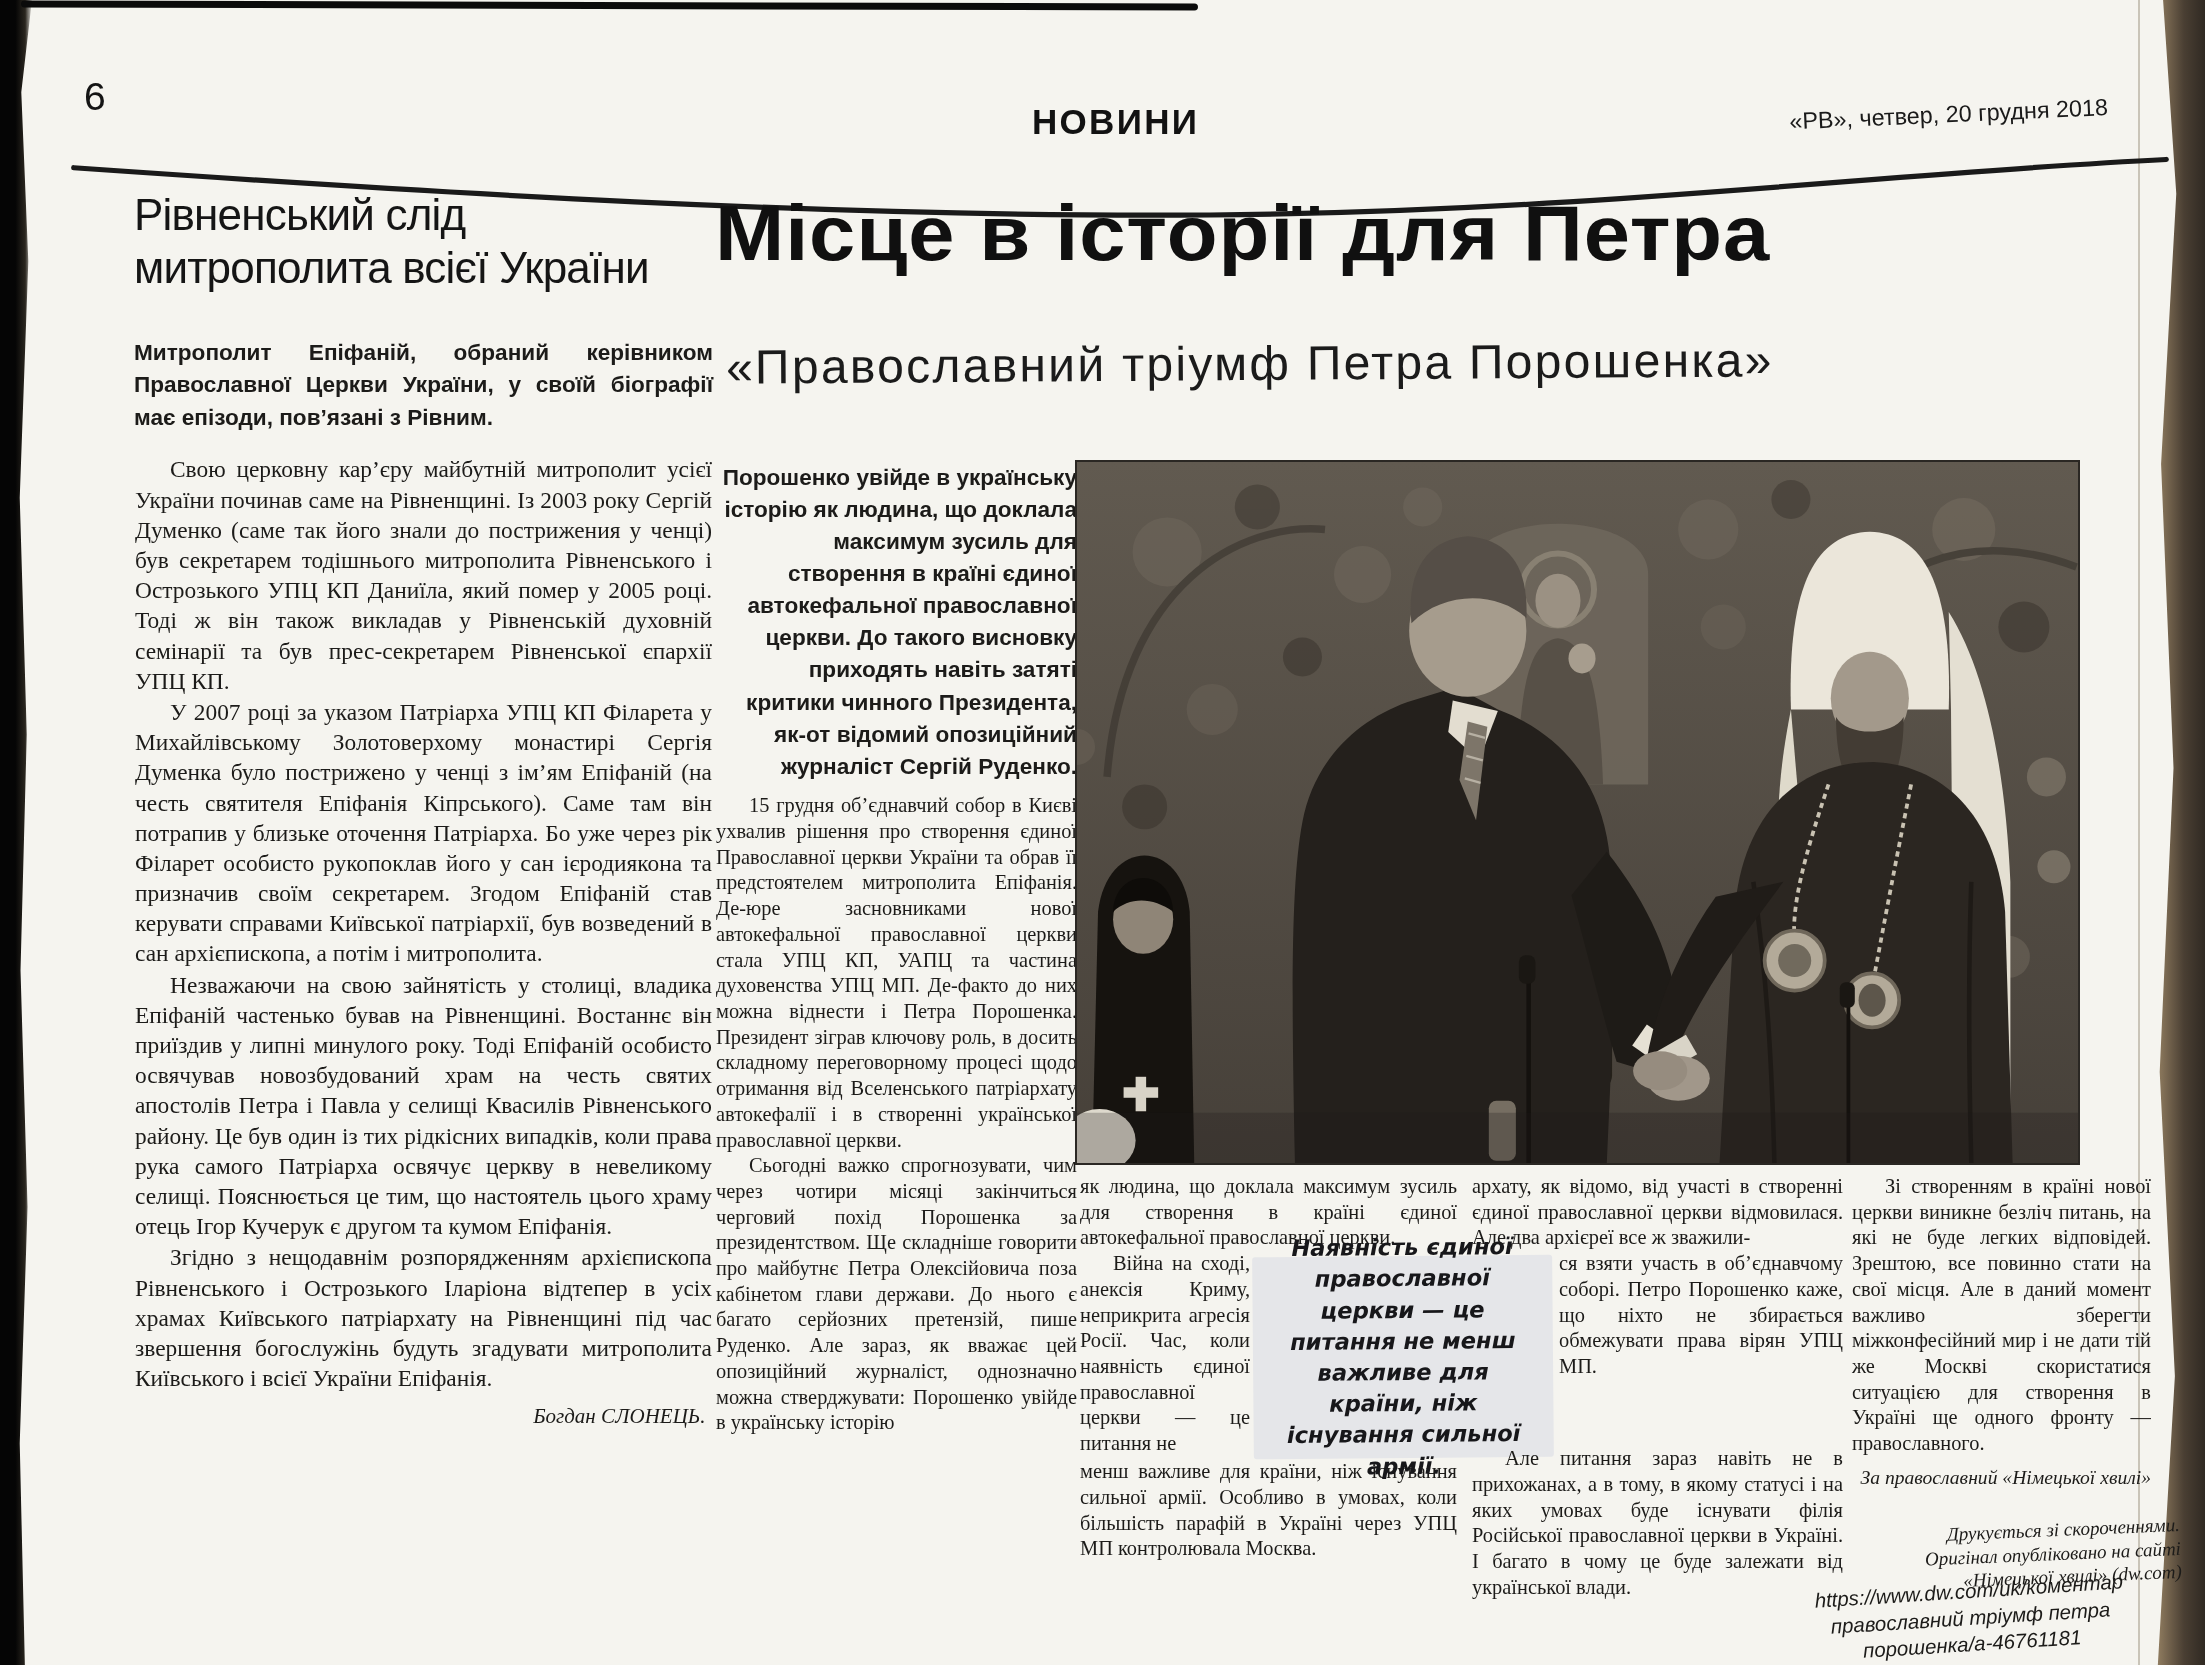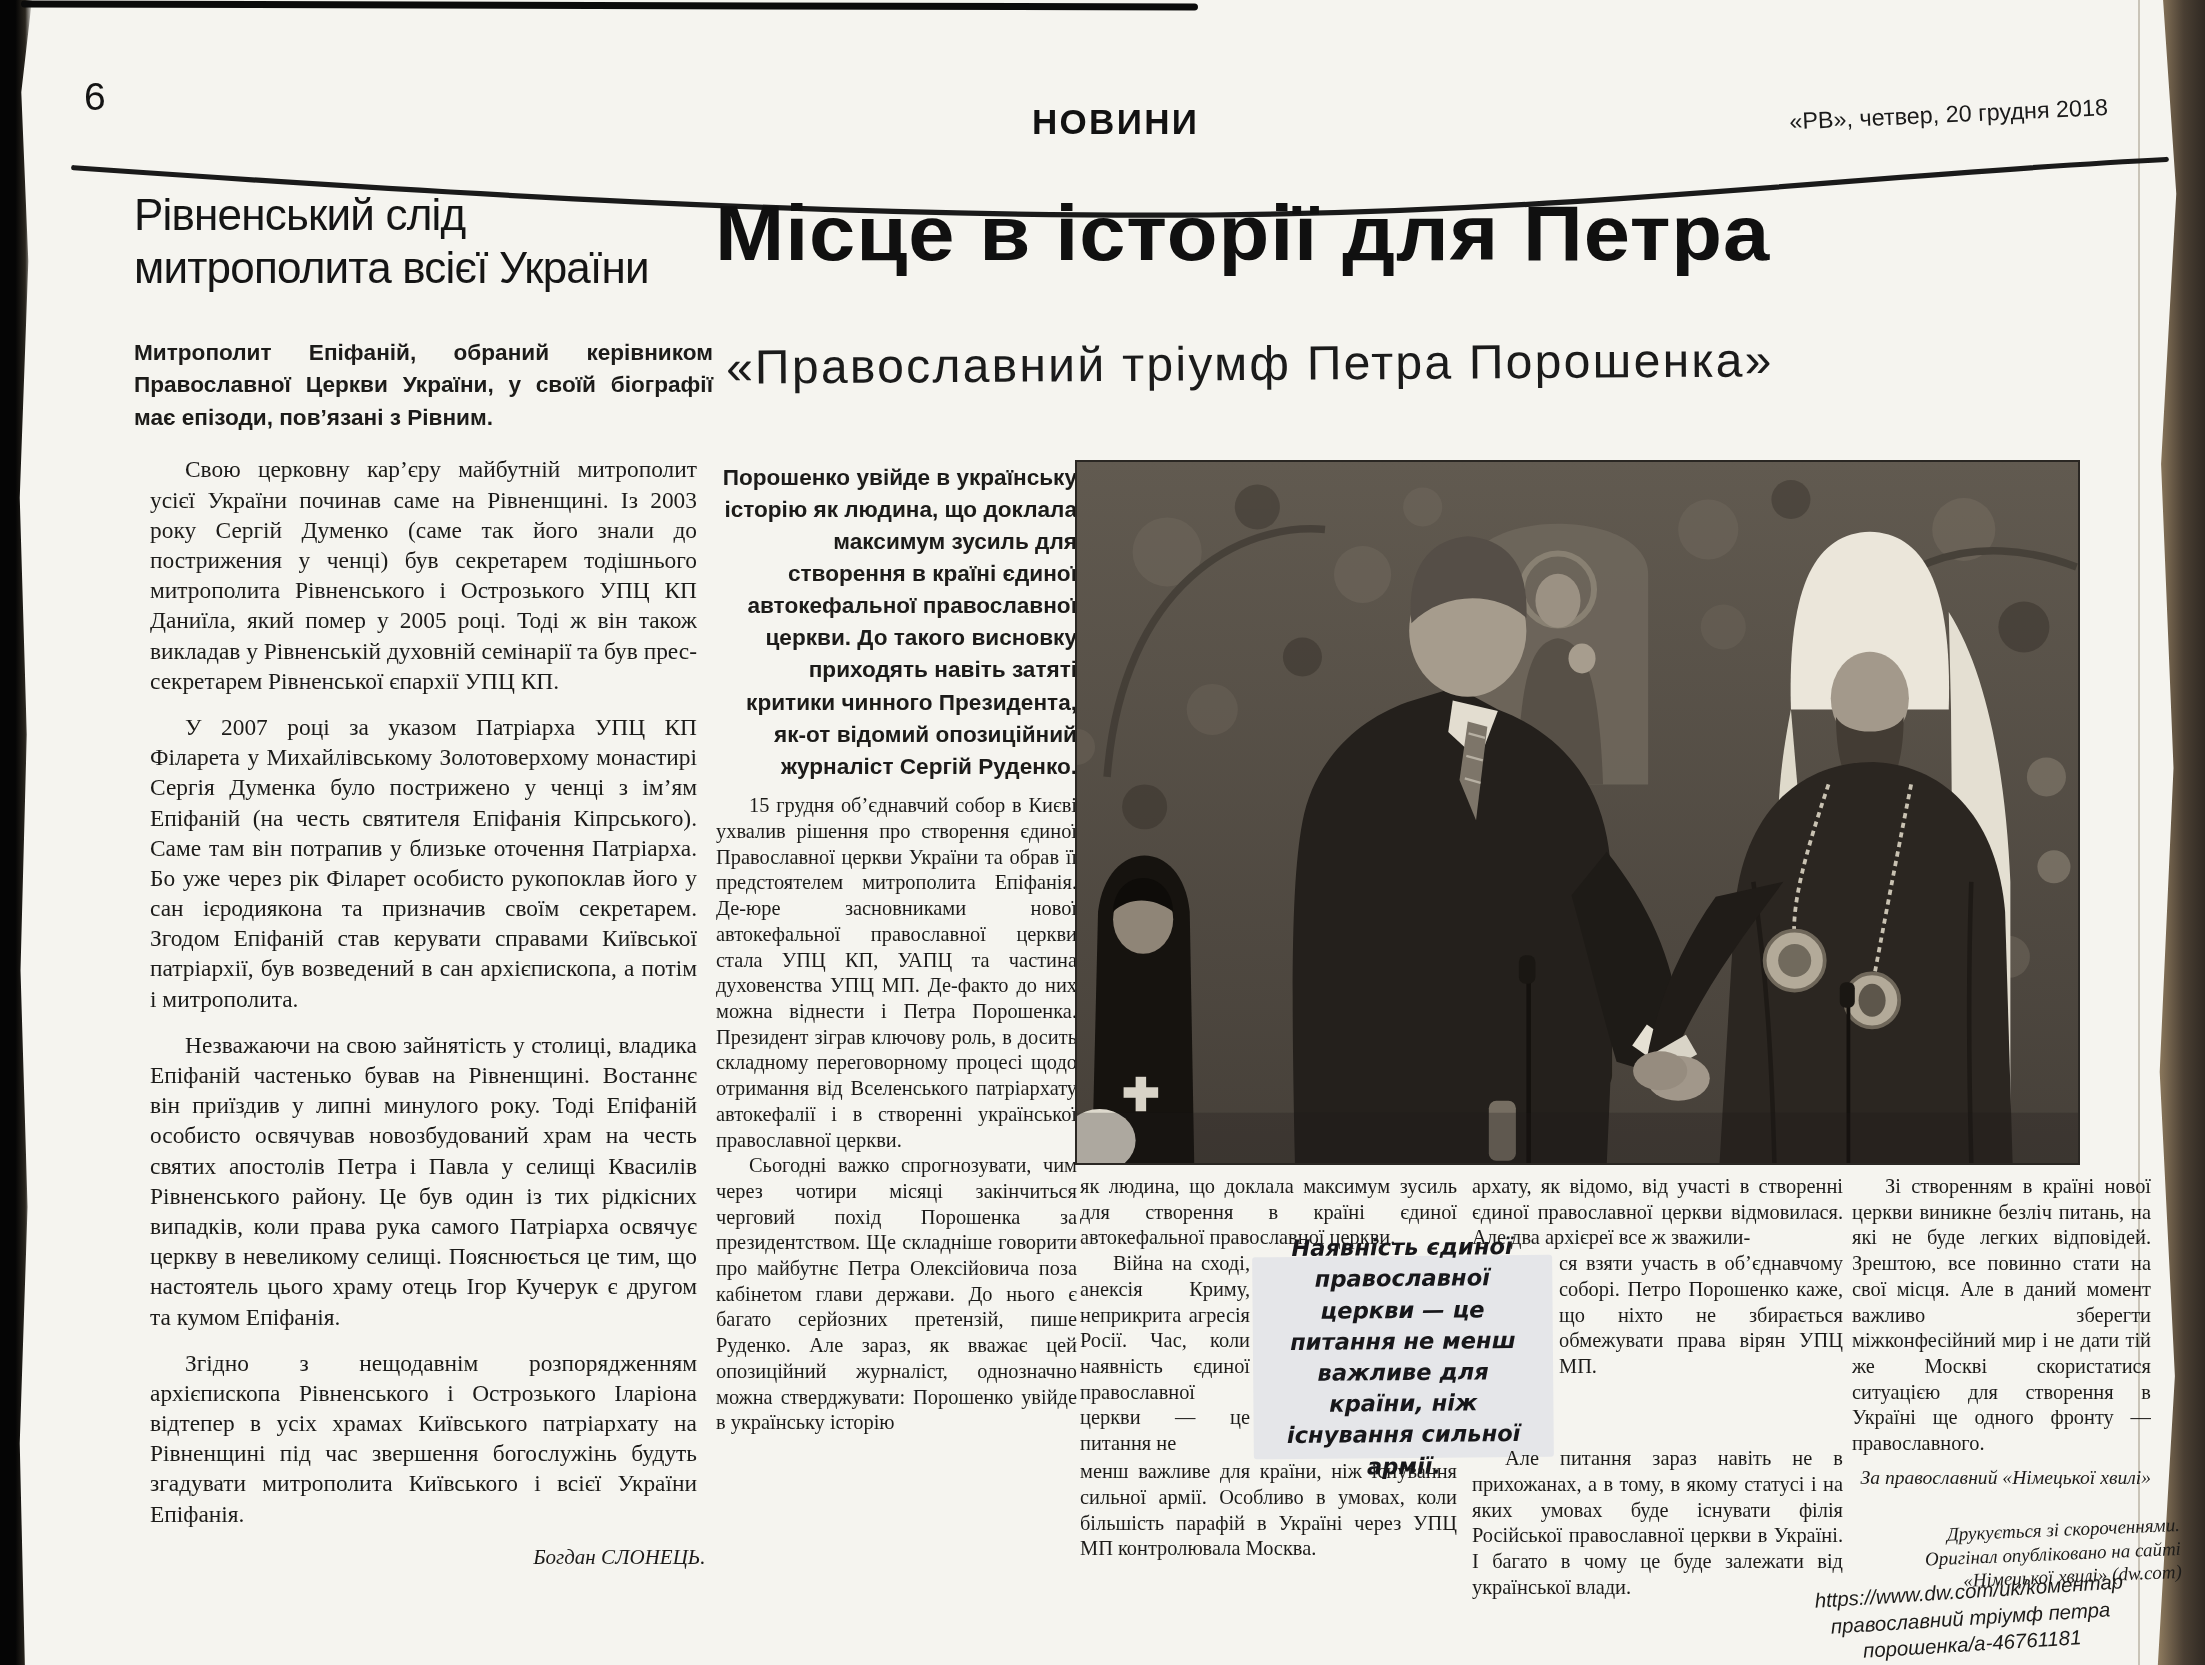--- a/index.html
+++ b/index.html
@@ -21,21 +21,21 @@
   
   .pageno{position:absolute;left:84px;top:75px;font-family:"Liberation Sans",sans-serif;font-size:39px;color:#141414;}
   .section{position:absolute;left:1032px;top:102px;font-family:"Liberation Sans",sans-serif;font-weight:700;font-size:35px;letter-spacing:2.3px;color:#121212;}
   .edition{position:absolute;right:97px;top:94px;font-family:"Liberation Sans",sans-serif;font-size:23.4px;color:#1a1a1a;transform:rotate(-2.6deg);transform-origin:right center;}
   .rule{position:absolute;left:64px;top:149px;}
 
   
   .left-article{position:absolute;left:134px;top:189px;width:579px;}
   .left-title{font-family:"Liberation Sans",sans-serif;font-weight:400;font-size:44px;line-height:1.2;letter-spacing:-0.8px;color:#151515;margin:0 0 42px 0;}
   .left-lead{font-family:"Liberation Sans",sans-serif;font-weight:700;font-size:22.6px;line-height:1.45;margin:0 0 19.6px 0;text-align:justify;}
-  .left-body p{font-size:23.4px;line-height:1.29;margin:16px;text-align:justify;text-indent:35px;}
+  .left-body p{font-size:23.4px;line-height:1.29;margin:1px;text-align:justify;text-indent:35px;}
   .left-byline{font-style:italic;font-size:21px;text-align:right;margin-top:10.6px;padding-right:7.5px;}
 
   
   .headline{position:absolute;left:715px;top:189px;margin:0;font-family:"Liberation Sans",sans-serif;font-weight:700;font-size:77px;letter-spacing:0.8px;white-space:nowrap;color:#101010;transform:scaleX(1.08);transform-origin:left center;}
   .subheadline{position:absolute;left:726px;top:336px;margin:0;font-family:"Liberation Sans",sans-serif;font-weight:400;font-size:48px;letter-spacing:2.3px;white-space:nowrap;color:#1b1b1b;transform:rotate(-.4deg);}
 
   .mcol{position:absolute;top:1174px;font-size:20.4px;line-height:1.26;text-align:justify;}
   .mcol p{margin:0;}
   .col1{position:absolute;left:716px;top:462px;width:361px;height:1165px;overflow:hidden;font-size:20.4px;line-height:1.26;text-align:justify;}
   .col1 p{margin:0;}

